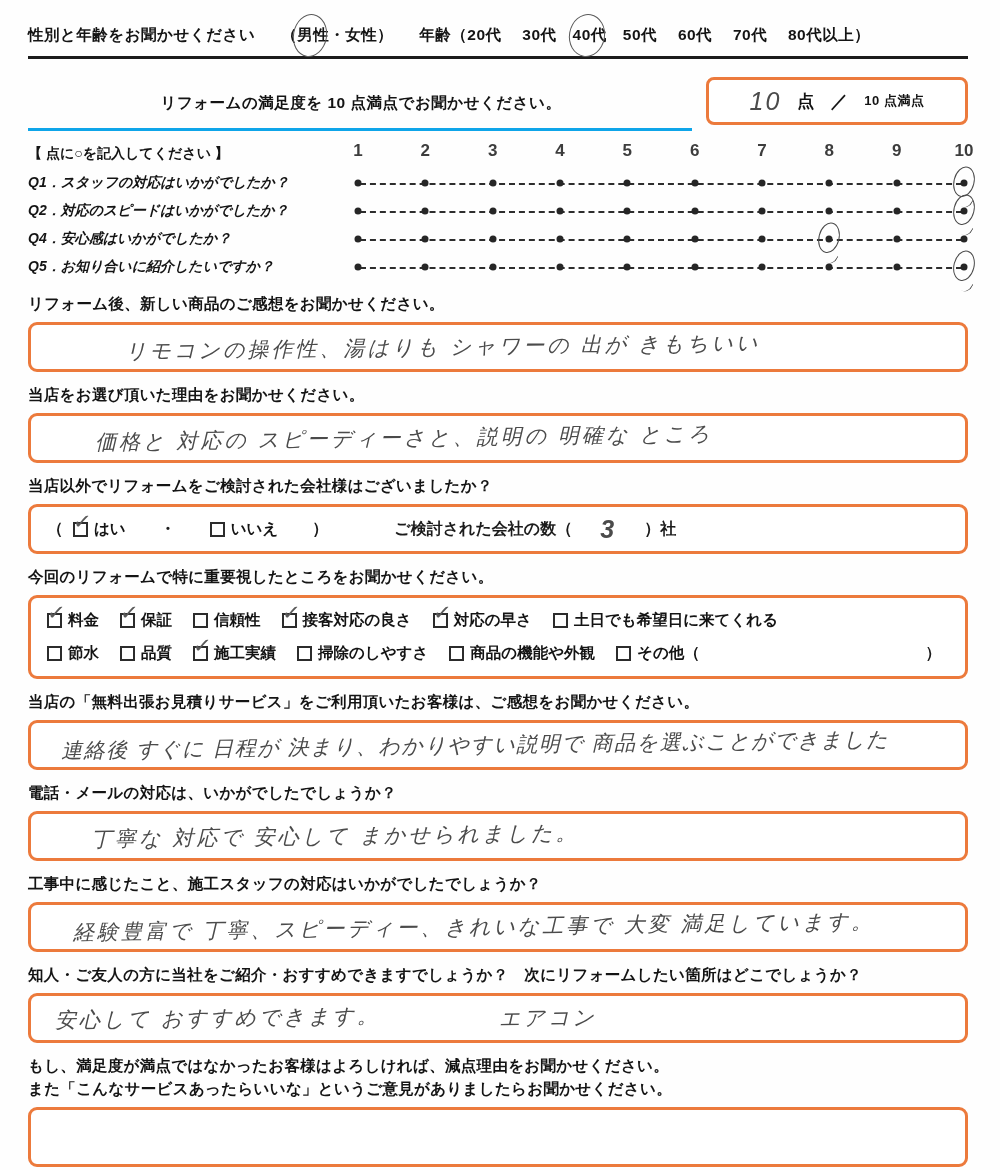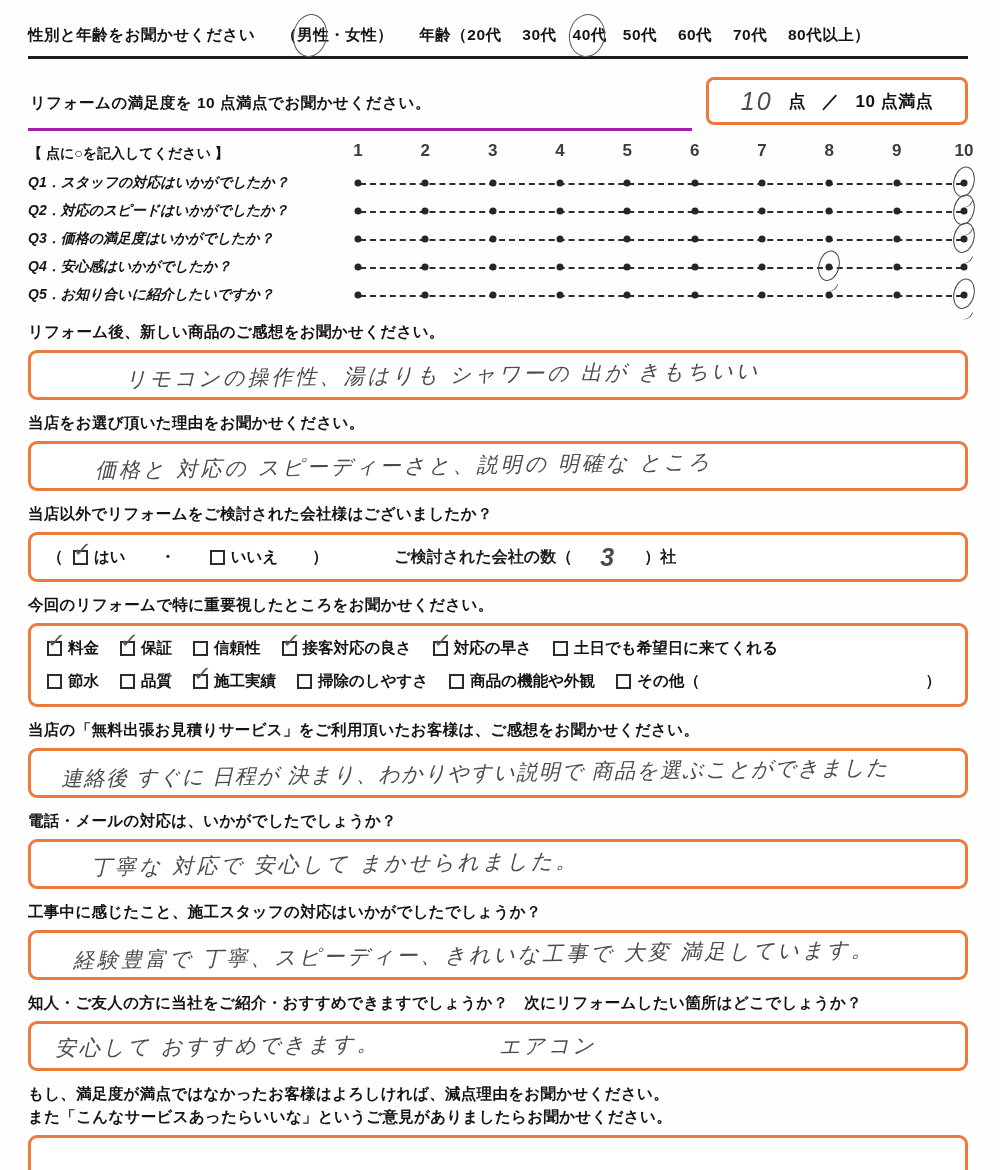--- a/index.html
+++ b/index.html
@@ -6,21 +6,21 @@
   html,body { margin:0; padding:0; background:#f6f5f2; }
   body { width:1000px; height:1170px; font-family:"Liberation Sans","DejaVu Sans",sans-serif; color:#1b1b1b; }
   .page { width:1000px; height:1170px; background:#fefefe; padding:10px 32px 0 28px; overflow:hidden; }
 
   
   .ptitle { font-weight:bold; font-size:15.5px; color:#141414; letter-spacing:0.5px; }
 
   
   .rule-row { display:flex; align-items:flex-end; gap:26px; border-bottom:3px solid #1c1c1c; padding:8px 2px 10px 0; }
   .sat-row { display:flex; align-items:flex-start; margin-top:16px; }
-  .sat-left { flex:1; border-bottom:3px solid #a21caf; padding:18px 0 14px 2px; margin-right:14px; }
+  .sat-left { flex:1; border-bottom:3px solid #0ea5e9; padding:18px 0 14px 2px; margin-right:14px;text-align:center; }
   .score-box { width:262px; height:48px; border:3.5px solid #ec7a3c; border-radius:8px; background:#fff;
                display:flex; align-items:center; justify-content:center; gap:16px; margin-top:2px; }
 
   
   .hw { font-style:italic; color:#4b4b4b; letter-spacing:3px; font-size:21px; white-space:nowrap;
         transform:rotate(-0.8deg); display:inline-block; font-weight:400; }
   .hw-num { font-style:italic; color:#4b4b4b; font-size:25px; letter-spacing:2px; }
 
   
   .circled { position:relative; display:inline-block;margin-top:7px; }
@@ -81,21 +81,21 @@
   </div>
 
   <div class="sat-row">
     <div class="sat-left">
       <span class="ptitle">リフォームの満足度を 10 点満点でお聞かせください。</span>
     </div>
     <div class="score-box">
       <span class="hw-num">10</span>
       <span class="ptitle" style="font-size:17px">点</span>
       <span class="ptitle" style="font-size:17px">／</span>
-      <span class="ptitle" style="font-size:17px">10 点満点</span>
+      <span class="ptitle" style="font-size:13px">10 点満点</span>
     </div>
   </div>
 
   <div class="rating">
     <div class="rating-head-row">
       <div class="rating-label">【 点に○を記入してください 】</div>
       <div class="scale" id="scale-numbers">
           <span class="num" style="left: 0%;">1</span>
           <span class="num" style="left: 11.1111%;">2</span>
           <span class="num" style="left: 22.2222%;">3</span>
@@ -137,37 +137,20 @@
             <span class="dot" style="left: 44.4444%;"></span>
             <span class="dot" style="left: 55.5556%;"></span>
             <span class="dot" style="left: 66.6667%;"></span>
             <span class="dot" style="left: 77.7778%;"></span>
             <span class="dot" style="left: 88.8889%;"></span>
             <span class="dot" style="left: 100%;"></span>
             <span class="mark" style="left: 100%;"></span>
           </div>
         </div>
         <div class="rating-row">
-          <div class="rating-label">Q3．価格の満足度はいかがでしたか？</div>
-          <div class="scale">
-            <div class="line"></div>
-            <span class="dot" style="left: 0%;"></span>
-            <span class="dot" style="left: 11.1111%;"></span>
-            <span class="dot" style="left: 22.2222%;"></span>
-            <span class="dot" style="left: 33.3333%;"></span>
-            <span class="dot" style="left: 44.4444%;"></span>
-            <span class="dot" style="left: 55.5556%;"></span>
-            <span class="dot" style="left: 66.6667%;"></span>
-            <span class="dot" style="left: 77.7778%;"></span>
-            <span class="dot" style="left: 88.8889%;"></span>
-            <span class="dot" style="left: 100%;"></span>
-            <span class="mark" style="left: 100%;"></span>
-          </div>
-        </div>
-        <div class="rating-row">
           <div class="rating-label">Q4．安心感はいかがでしたか？</div>
           <div class="scale">
             <div class="line"></div>
             <span class="dot" style="left: 0%;"></span>
             <span class="dot" style="left: 11.1111%;"></span>
             <span class="dot" style="left: 22.2222%;"></span>
             <span class="dot" style="left: 33.3333%;"></span>
             <span class="dot" style="left: 44.4444%;"></span>
             <span class="dot" style="left: 55.5556%;"></span>
             <span class="dot" style="left: 66.6667%;"></span>

